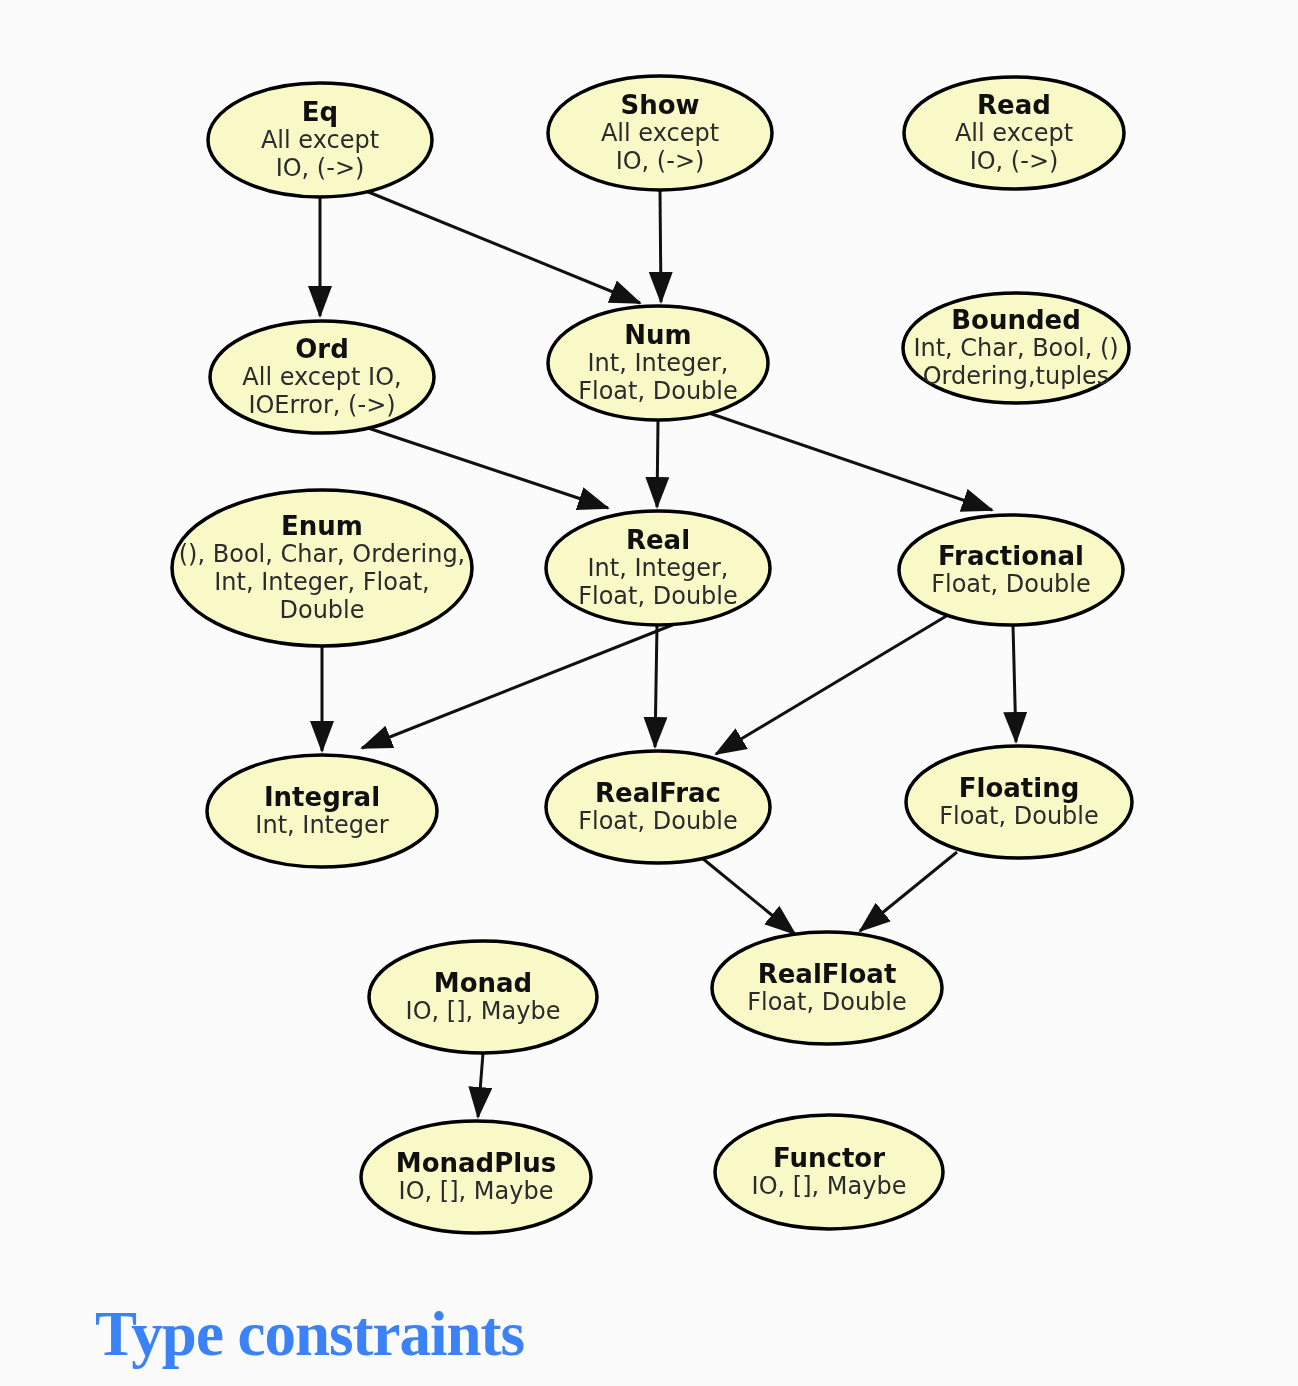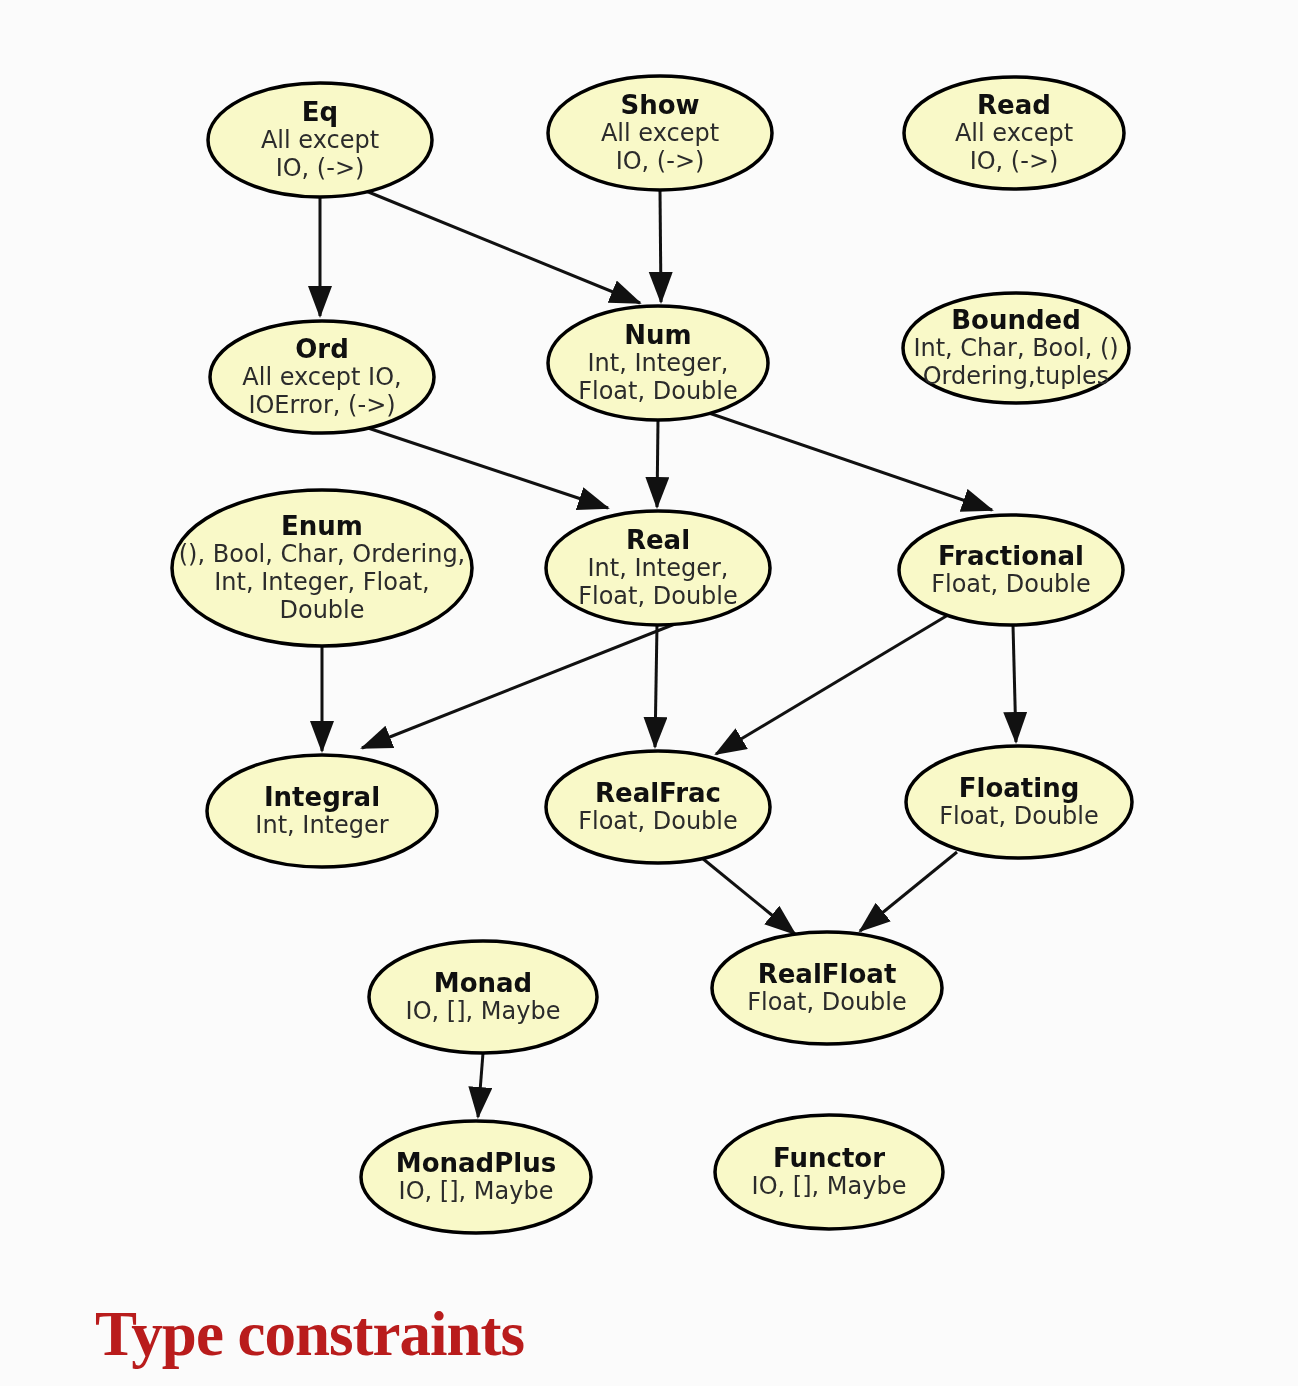--- a/index.html
+++ b/index.html
@@ -141,14 +141,14 @@
           <ellipse cx="476" cy="1177" rx="115" ry="56" class="node-ellipse"></ellipse>
           <text class="node-text"><tspan x="476" y="1163" dominant-baseline="central" class="node-title">MonadPlus</tspan><tspan x="476" y="1191" dominant-baseline="central">IO, [], Maybe</tspan></text>
         </g>
         <g>
           <ellipse cx="829" cy="1172" rx="114" ry="57" class="node-ellipse"></ellipse>
           <text class="node-text"><tspan x="829" y="1158" dominant-baseline="central" class="node-title">Functor</tspan><tspan x="829" y="1186" dominant-baseline="central">IO, [], Maybe</tspan></text>
         </g>
       </g>
   </svg>
 
-  <div class="caption" style="color: #b91c1c;">Type constraints</div>
+  <div class="caption" style="color: #3b82f6;">Type constraints</div>
 </div>
 
 </body></html>

